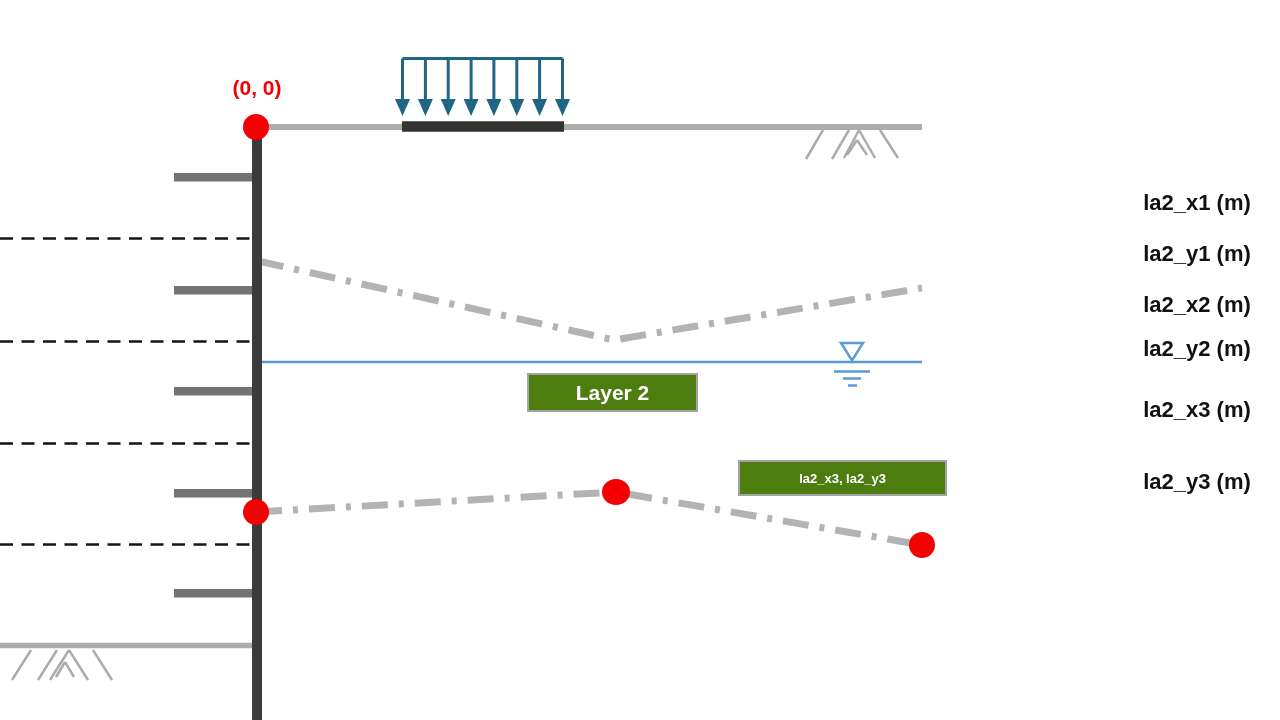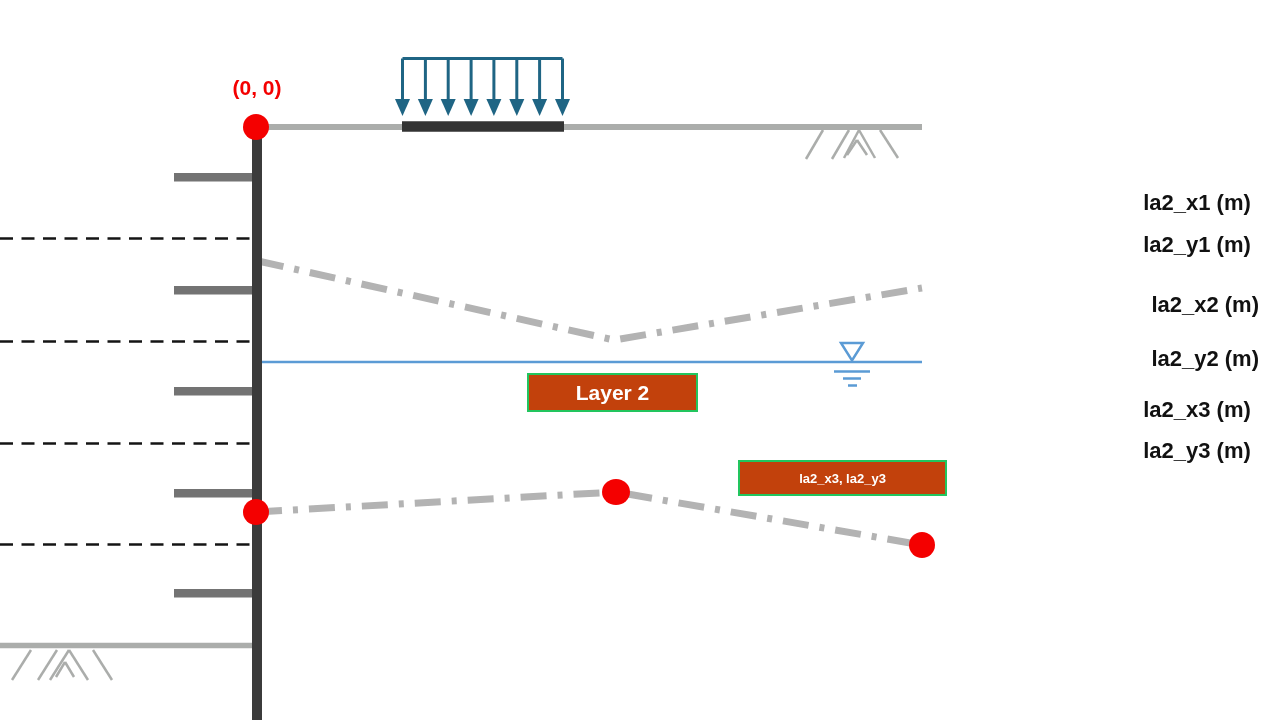--- a/index.html
+++ b/index.html
@@ -27,22 +27,22 @@
     top: 76px;
     width: 100px;
     text-align: center;
     font-size: 21px;
     font-weight: bold;
     color: #f40000;
   }
   .green-box {
     position: absolute;
     box-sizing: border-box;
-    background: #c2410c;
-    border: 2px solid #22c55e;
+    background: #4d7c0f;
+    border: 2px solid #a3a3a3;
     color: #ffffff;
     font-weight: bold;
     display: flex;
     align-items: center;
     justify-content: center;
     white-space: nowrap;
   }
   .green-box.layer2 { left: 527px; top: 373px; width: 171px; height: 39px; font-size: 21px; }
   .green-box.p1 { left: 275px; top: 440px; width: 205px; height: 34px; font-size: 20px; }
   .green-box.p2 { left: 508px; top: 525px; width: 207px; height: 36px; font-size: 20px; }
@@ -58,25 +58,25 @@
     left: 0;
     width: 124px;
     height: 22px;
     font-size: 22px;
     font-weight: bold;
     color: #111111;
     text-align: center;
     white-space: nowrap;
   }
   .side-label.s0 { top: 190px; }
-  .side-label.s1 { top: 232px; }
-  .side-label.s2 { top: 292px; text-align: right; }
-  .side-label.s3 { top: 346px; text-align: right; }
+  .side-label.s1 { top: 241px; }
+  .side-label.s2 { top: 292px; }
+  .side-label.s3 { top: 336px; }
   .side-label.s4 { top: 397px; text-align: center; }
-  .side-label.s5 { top: 438px; }
+  .side-label.s5 { top: 469px; }
 </style>
 </head>
 <body>
 
 <div class="stage">
 
   <svg width="1280" height="720" viewBox="0 0 1280 720">
 
     <g stroke="#141414" stroke-width="2.5" stroke-dasharray="13 8.5">
       <line x1="0" y1="238.5" x2="252" y2="238.5"></line>

